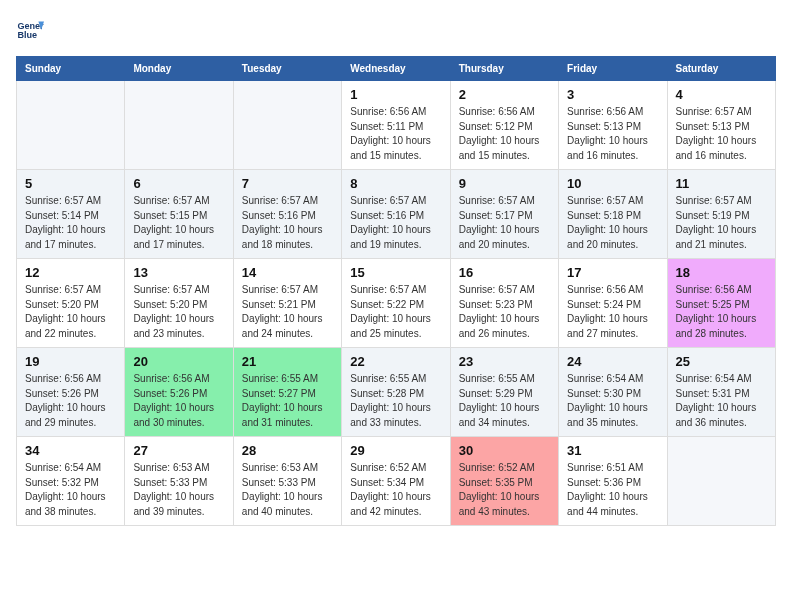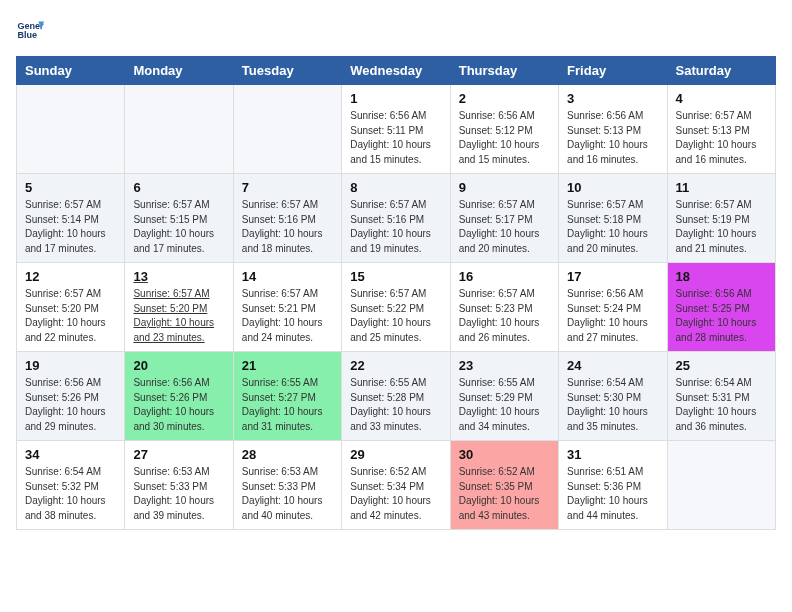--- a/index.html
+++ b/index.html
@@ -38,21 +38,21 @@
       color: #333;
     }
     .calendar {
       width: 100%;
       border-collapse: collapse;
       border: 1px solid #ccc;
     }
     .calendar th {
       background-color: #2e5fa3;
       color: #fff;
-      font-size: 13px;
+      font-size: 10px;
       font-weight: bold;
       padding: 6px 8px;
       text-align: left;
       border: 1px solid #2e5fa3;
     }
     .calendar td {
       width: 108px;
       vertical-align: top;
       padding: 6px 8px;
       border: 1px solid #ddd;
@@ -162,41 +162,41 @@
         <td style="background: rgb(240, 244, 248);">
           <span class="day-num">11</span>
           <div class="cell-text">Sunrise: 6:57 AM<br>Sunset: 5:19 PM<br>Daylight: 10 hours<br>and 21 minutes.</div>
         </td>
       </tr>
       <tr>
         <td style="background: rgb(255, 255, 255);">
           <span class="day-num">12</span>
           <div class="cell-text">Sunrise: 6:57 AM<br>Sunset: 5:20 PM<br>Daylight: 10 hours<br>and 22 minutes.</div>
         </td>
-        <td style="background: rgb(255, 255, 255); text-decoration: underline;">
+        <td style="background: rgb(255, 255, 255);">
           <span class="day-num">13</span>
           <div class="cell-text">Sunrise: 6:57 AM<br>Sunset: 5:20 PM<br>Daylight: 10 hours<br>and 23 minutes.</div>
         </td>
         <td style="background: rgb(255, 255, 255);">
           <span class="day-num">14</span>
           <div class="cell-text">Sunrise: 6:57 AM<br>Sunset: 5:21 PM<br>Daylight: 10 hours<br>and 24 minutes.</div>
         </td>
         <td style="background: rgb(255, 255, 255);">
           <span class="day-num">15</span>
           <div class="cell-text">Sunrise: 6:57 AM<br>Sunset: 5:22 PM<br>Daylight: 10 hours<br>and 25 minutes.</div>
         </td>
         <td style="background: rgb(255, 255, 255);">
           <span class="day-num">16</span>
           <div class="cell-text">Sunrise: 6:57 AM<br>Sunset: 5:23 PM<br>Daylight: 10 hours<br>and 26 minutes.</div>
         </td>
         <td style="background: rgb(255, 255, 255);">
           <span class="day-num">17</span>
           <div class="cell-text">Sunrise: 6:56 AM<br>Sunset: 5:24 PM<br>Daylight: 10 hours<br>and 27 minutes.</div>
         </td>
-        <td style="background: #d946ef;">
+        <td style="background: #f0abfc;">
           <span class="day-num">18</span>
           <div class="cell-text">Sunrise: 6:56 AM<br>Sunset: 5:25 PM<br>Daylight: 10 hours<br>and 28 minutes.</div>
         </td>
       </tr>
       <tr>
         <td style="background: rgb(240, 244, 248);">
           <span class="day-num">19</span>
           <div class="cell-text">Sunrise: 6:56 AM<br>Sunset: 5:26 PM<br>Daylight: 10 hours<br>and 29 minutes.</div>
         </td>
         <td style="background: #86efac;">

